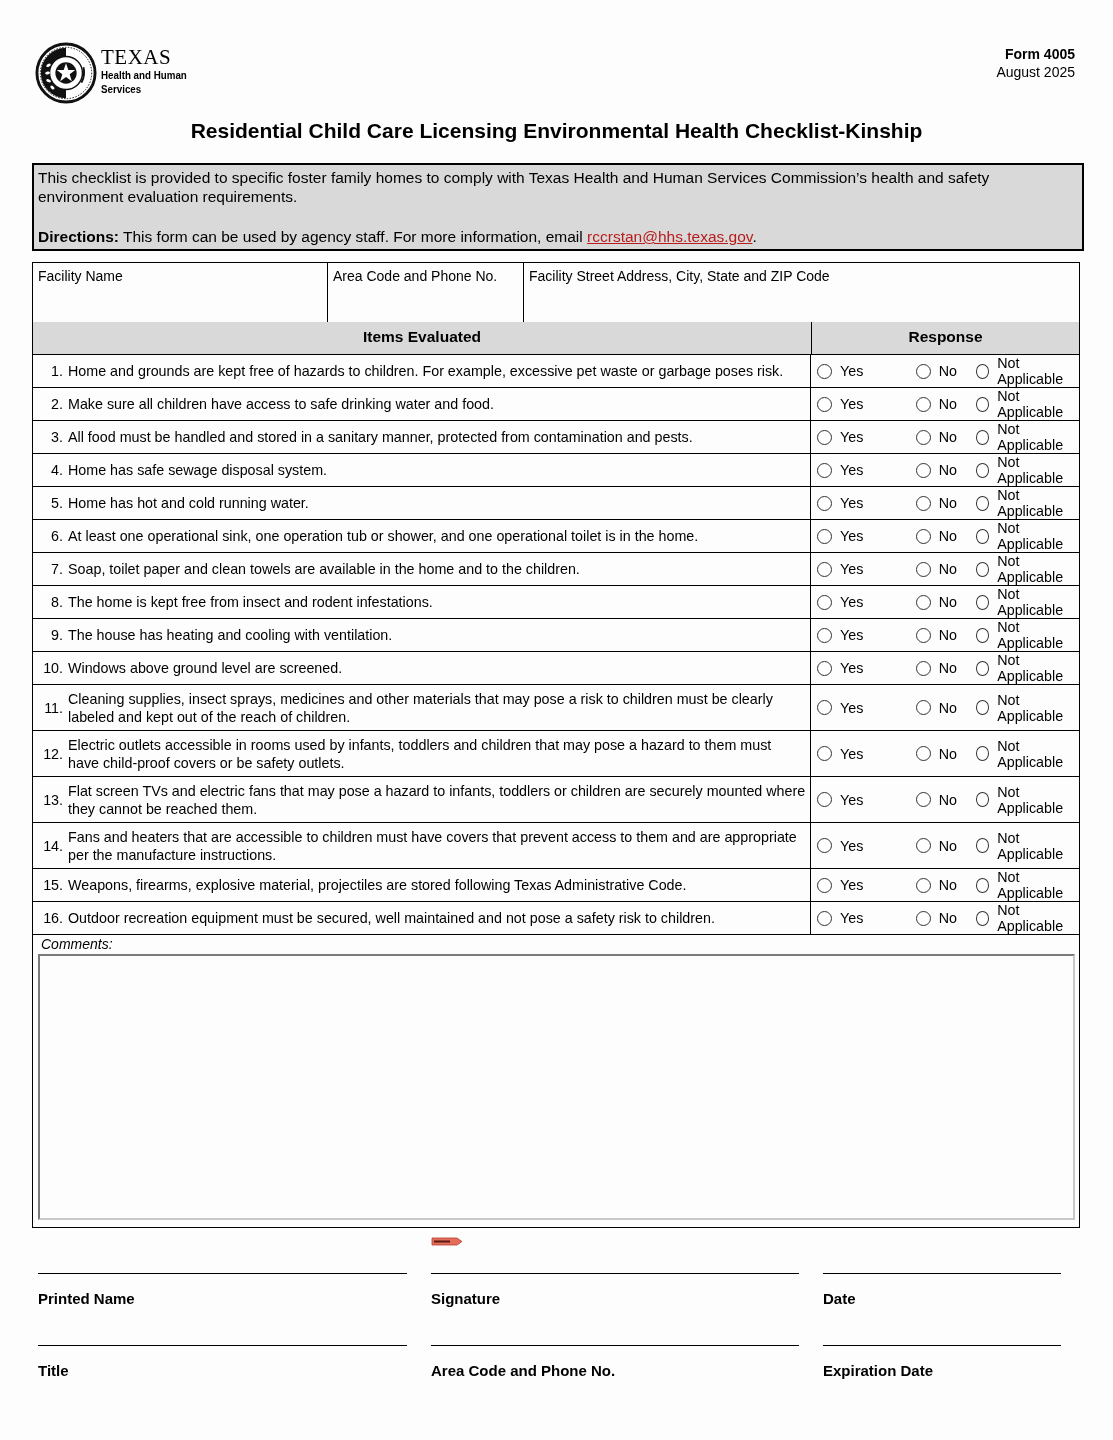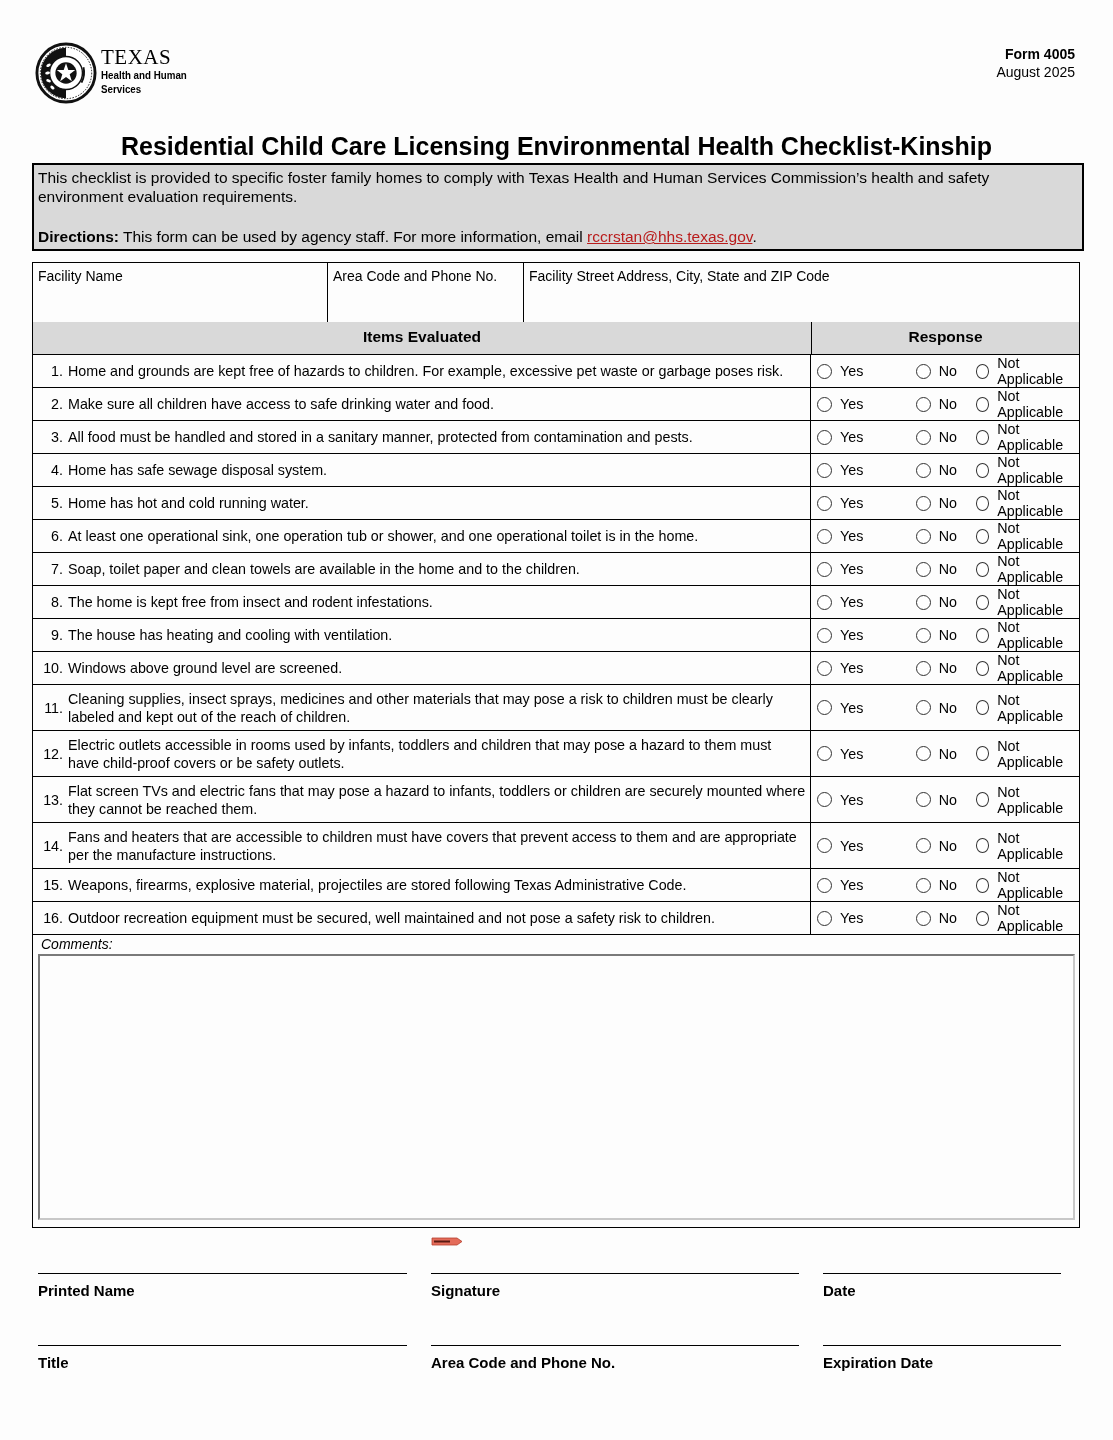--- a/index.html
+++ b/index.html
@@ -4,21 +4,21 @@
 <style>
   html, body { margin: 0; padding: 0; background: #fdfdfd; }
   body { width: 1113px; height: 1440px; position: relative; font-family: "Liberation Sans", sans-serif; color: #000; overflow: hidden; }
   .logo { position: absolute; left: 35px; top: 41px; width: 170px; height: 64px; display: flex; align-items: center; }
   .logo svg { width: 62px; height: 62px; flex: none; }
   .logo-text { margin-left: 4px; line-height: 1; }
   .logo-texas { font-family: "Liberation Serif", serif; font-size: 21px; letter-spacing: 0.5px; display: block; margin-top: -4px; }
   .logo-sub { font-family: "Liberation Sans", sans-serif; font-size: 11.5px; font-weight: bold; display: block; margin-top: 2px; transform: scaleX(0.85); transform-origin: left; }
   .form-id { position: absolute; right: 38px; top: 45px; text-align: right; font-size: 14px; line-height: 18px; }
   .form-id .num { font-weight: bold; }
-  .title { position: absolute; left: 0; width: 1113px; top: 132px; text-align: center; font-weight: bold; font-size: 25px; }
+  .title { position: absolute; left: 0; width: 1113px; top: 119px; text-align: center; font-weight: bold; font-size: 21px; }
   .intro { position: absolute; left: 32px; top: 163px; width: 1040px; height: 78px; border: 2px solid #000; background: #d9d9d9; padding: 3px 4px; font-size: 15.5px; line-height: 19px; box-sizing: content-box; }
   .intro p { margin: 0; }
   .intro .dir { margin-top: 21px; }
   .intro a { color: #b91c1c; text-decoration: underline; }
   .main { position: absolute; left: 32px; top: 262px; width: 1048px; height: 966px; border: 1px solid #000; box-sizing: border-box; }
   .info-row { position: absolute; left: 0; top: 0; width: 1046px; height: 59px; border-bottom: 1px solid #000; font-size: 14px; }
   .info-cell { position: absolute; top: 0; height: 59px; padding: 5px 5px; box-sizing: border-box; }
   .info-cell.c1 { left: 0; width: 295px; border-right: 1px solid #000; }
   .info-cell.c2 { left: 295px; width: 196px; border-right: 1px solid #000; }
   .info-cell.c3 { left: 491px; width: 555px; }
@@ -33,21 +33,21 @@
   .item .num { flex: none; width: 24px; text-align: right; margin-right: 5px; }
   .item .txt { flex: 1; }
   .resp { width: 268px; display: flex; align-items: center; font-size: 14.3px; padding-left: 6px; box-sizing: border-box; }
   .opt { display: flex; align-items: center; }
   .radio { width: 13px; height: 13px; border: 1px solid #333; border-radius: 50%; background: #fff; display: inline-block; margin-right: 8px; cursor: pointer; }
   .opt.yes { width: 65px; }
   .opt.no { width: 66px; padding-left: 40px; }
   .comments-label { position: absolute; left: 8px; top: 673px; font-size: 14px; font-style: italic; }
   .comments-box { position: absolute; left: 5px; top: 691px; width: 1037px; height: 266px; border: 2px solid #7a7a7a; border-right-color: #c8c8c8; border-bottom-color: #c8c8c8; box-sizing: border-box; background: #fdfdfd; resize: none; outline: none; font-family: "Liberation Sans", sans-serif; }
   .sign-tag { position: absolute; left: 398px; top: 974px; width: 32px; height: 9px; }
-  .sig-field { position: absolute; height: 24px; border-top: 1px solid #000; font-weight: bold; font-size: 15px; padding-top: 8px; box-sizing: border-box; }
+  .sig-field { position: absolute; height: 24px; border-top: 1px solid #000; font-weight: bold; font-size: 15px; padding-top: 16px; box-sizing: border-box; }
   .sig-field .lbl { display: block; margin-top: 0px; }
 </style>
 </head>
 <body>
 
 <div class="logo">
   <svg viewBox="0 0 64 64">
     <circle cx="32" cy="32" r="30" fill="#fff" stroke="#111" stroke-width="3"></circle>
     <circle cx="32" cy="32" r="26.5" fill="none" stroke="#111" stroke-width="1" stroke-dasharray="1.5 1.5"></circle>
     <path d="M32 6 A26 26 0 0 0 32 58 Z" fill="#111"></path>

